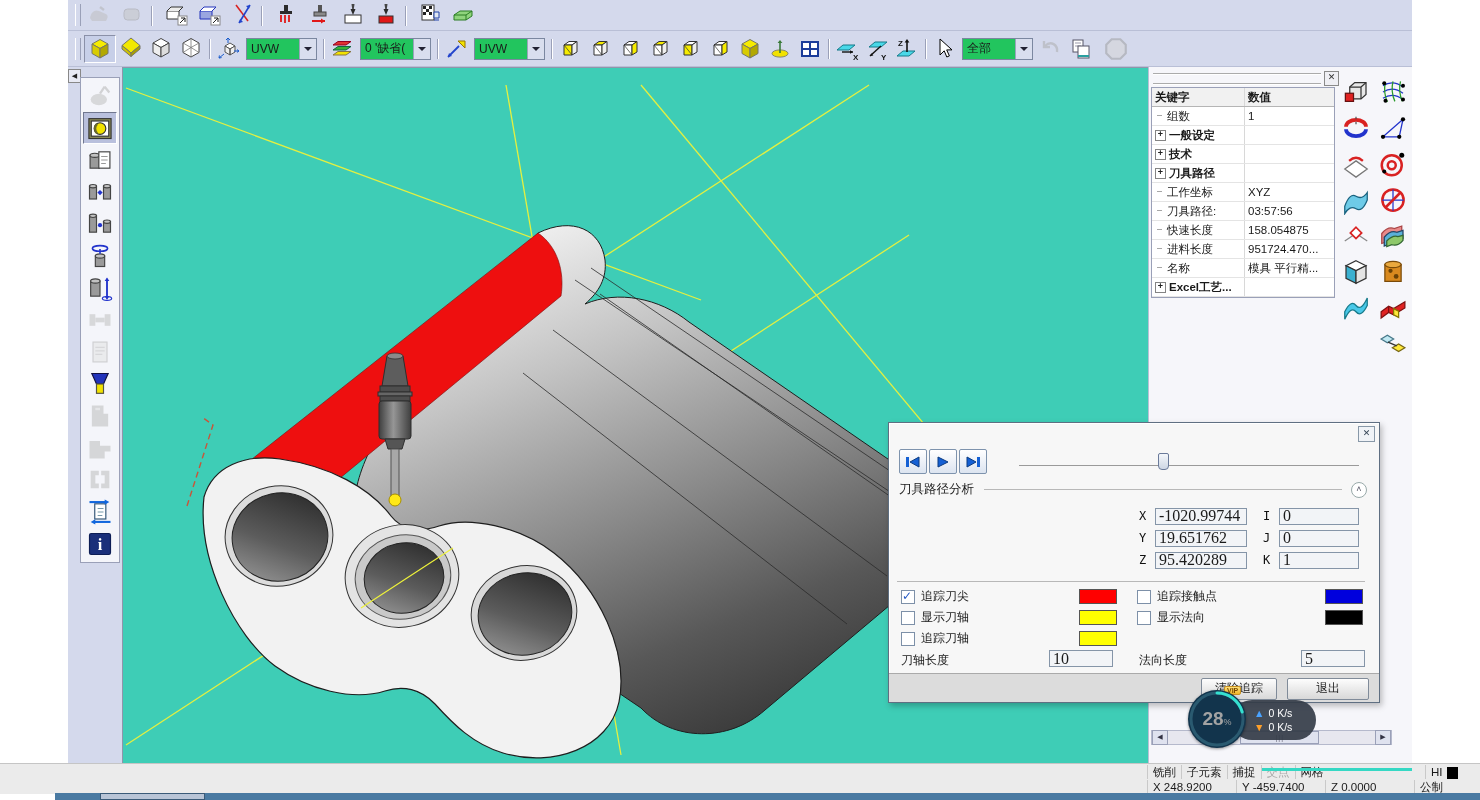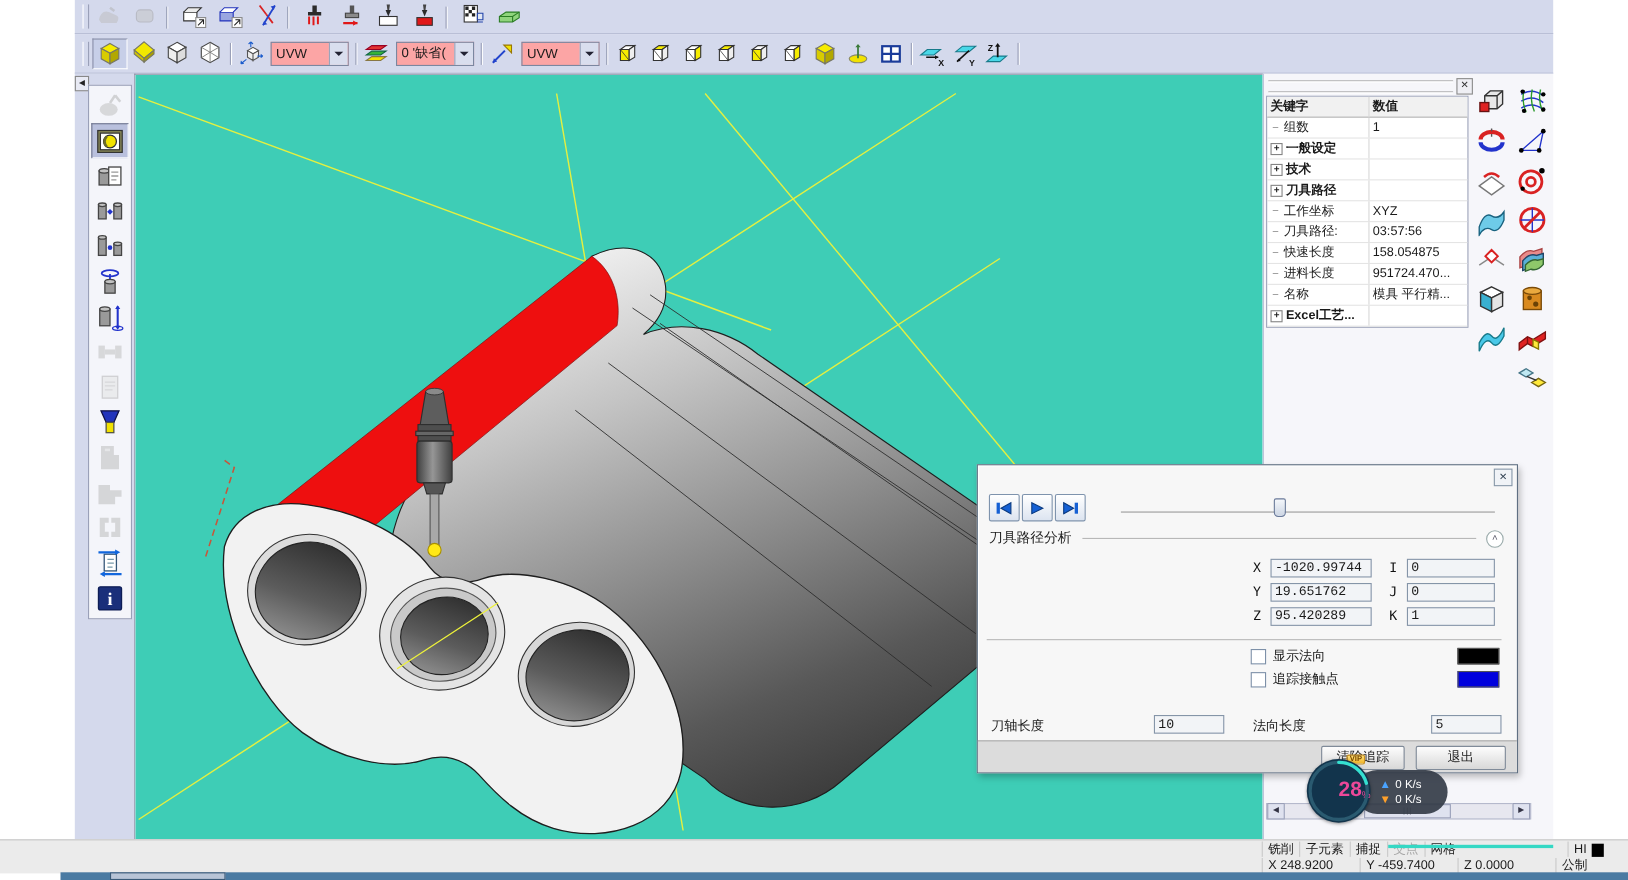--- a/index.html
+++ b/index.html
@@ -10,21 +10,21 @@
   
   .tbrow{position:absolute;left:68px;width:1344px;background:#d4d9ec;border-bottom:1px solid #b9bfd6;
          display:flex;align-items:center;padding-left:4px;box-sizing:border-box}
   .tb{display:inline-flex;align-items:center;justify-content:center;width:30px;height:26px;flex:0 0 auto}
   .tb svg{display:block}
   .tb.disabled svg{opacity:.5;filter:grayscale(1)}
   .tb.pressed{background:#c7cfe8;border:1px solid;border-color:#8a90a8 #ffffff #ffffff #8a90a8}
   .tb.sep{width:7px}
   .tb.sep::before{content:"";display:block;width:0;height:20px;border-left:1px solid #9aa0b8;border-right:1px solid #fff}
   .grip{width:4px;height:22px;border-left:1px solid #fff;border-right:1px solid #9aa0b8;margin:0 3px;flex:0 0 auto}
-  .combo{display:inline-flex;height:20px;border:1px solid #7b87a0;background:#fca5a5;align-items:center;
+  .combo{display:inline-flex;height:20px;border:1px solid #7b87a0;background:#22c55e;align-items:center;
          font-size:12px;margin:0 3px;flex:0 0 auto}
   .combo .val{padding:0 4px;min-width:44px;white-space:nowrap}
   .combo .arr{width:16px;align-self:stretch;background:#d9deee;border-left:1px solid #9aa4bb;
               display:flex;align-items:center;justify-content:center}
   .combo .arr::before{content:"";border:4px solid transparent;border-top-color:#223;margin-top:4px}
   
   #leftDock{left:68px;top:67px;width:54px;height:696px;background:#d4d9ec}
   #leftStrip{position:absolute;left:12px;top:10px;width:38px;background:#f4f5fa;
              border:1px solid #9aa0b8;display:flex;flex-direction:column;align-items:center;padding:2px 0}
   .ltb{width:34px;height:32px;display:flex;align-items:center;justify-content:center}
@@ -71,37 +71,37 @@
   #slider{position:absolute;left:130px;top:36px;width:340px;height:6px;border-bottom:1px solid #9a9a9a}
   #sliderThumb{position:absolute;top:-6px;width:9px;height:15px;background:linear-gradient(#f4f7fb,#cdd6e4);
                border:1px solid #6a7a9a;border-radius:2px 2px 4px 4px}
   .secline{position:absolute;border-top:1px solid #b8b8b8}
   #secChev{position:absolute;width:14px;height:14px;border:1px solid #9aa;border-radius:50%;
            font-size:9px;line-height:12px;text-align:center;color:#556;background:#fff}
   .chk{display:flex;align-items:center;gap:6px;height:20px}
   .cb{width:12px;height:12px;border:1px solid #7d90a8;background:#fff;flex:0 0 auto;position:relative}
   .cb.on::after{content:"✓";position:absolute;left:0;top:-2px;font-size:12px;font-weight:bold;color:#2257c4}
   .swatch{width:36px;height:13px;border:1px solid #555;flex:0 0 auto}
-  .dinput{height:17px;border:1px solid #8595a8;background:#f2f4f7;font-family:Liberation Mono, monospace;
-          font-size:12px;padding:0 3px;box-sizing:border-box;display:inline-flex;align-items:center}
+  .dinput{height:17px;border:1px solid #8595a8;background:#f2f4f7;font-family:Liberation Serif, serif;
+          font-size:16px;padding:0 3px;box-sizing:border-box;display:inline-flex;align-items:center}
   .axl{font-family:"DejaVu Sans Mono",monospace;font-size:12px;color:#111}
   #dlgFoot{position:absolute;left:0;right:0;bottom:0;height:28px;background:#dcdcdc;border-top:1px solid #aaa}
   .dbtn{position:absolute;top:4px;height:20px;border:1px solid #808b99;border-radius:2px;
         background:linear-gradient(#fdfdfd,#d8d8d8);text-align:center;line-height:19px;font-size:12px;color:#222}
   
   #statusArea{left:0;top:763px;width:1480px;height:30px;background:#ebebeb;border-top:1px solid #c5c5c5}
   .scell{position:absolute;height:14px;line-height:14px;font-size:11.5px;padding:0 5px;border-left:1px solid #c9c9c9;white-space:nowrap}
   .scell.dim{color:#a9a9a9}
   #bottomStrip{left:55px;top:793px;width:1425px;height:7px;background:#4a7aa2}
   
   #speedWidget{left:1180px;top:686px;width:150px;height:66px;z-index:60}
   #swPill{position:absolute;left:52px;top:14px;width:84px;height:40px;background:rgba(52,60,72,.92);border-radius:20px;
           color:#fff;font-size:10.5px;display:flex;flex-direction:column;justify-content:center;gap:2px;padding-left:22px;box-sizing:border-box}
   #swCircle{position:absolute;left:8px;top:4px;width:58px;height:58px;border-radius:50%;background:#12344c;
-            box-shadow:0 1px 3px rgba(0,0,0,.4);display:flex;align-items:center;justify-content:flex-end;color:#ec4899}
+            box-shadow:0 1px 3px rgba(0,0,0,.4);display:flex;align-items:center;justify-content:center;color:#a3a3a3}
   #swCircle .pct{font-size:19px;font-weight:bold}
   #swCircle .pcts{font-size:9px;margin-top:6px}
   #swRing{position:absolute;left:8px;top:4px;width:58px;height:58px}
   #swVip{position:absolute;left:44px;top:0;font-size:7px;font-weight:bold;color:#7a4a00;background:linear-gradient(#ffe27a,#f0b429);
          border-radius:2px;padding:0 2px;border:1px solid #c89020}
   .swrow{display:flex;align-items:center;gap:4px}
   .upArrow{color:#4aa3ff}.dnArrow{color:#ffa02a}
 </style>
 </head>
 <body>
@@ -633,20 +633,46 @@
         </svg>
       </span>
 
     <span class="tb">
         <svg width="24" height="24">
           <use href="#ucs-z"></use>
         </svg>
       </span>
   </span>
   <span class="tb sep"></span>
+  <span style="display:flex;align-items:center" id="tailWrap">
+    <span class="tb">
+        <svg width="24" height="24">
+          <use href="#cursor"></use>
+        </svg>
+      </span>
+    <span class="combo">
+        <span class="val">全部</span>
+        <span class="arr"></span>
+      </span>
+    <span class="tb disabled">
+        <svg width="24" height="24">
+          <use href="#undo"></use>
+        </svg>
+      </span>
+    <span class="tb">
+        <svg width="24" height="24">
+          <use href="#copy-doc"></use>
+        </svg>
+      </span>
+    <span class="tb disabled" style="width:40px">
+        <svg width="26" height="26">
+          <use href="#stop-oct"></use>
+        </svg>
+      </span>
+  </span>
 </div>
 
 <div class="abs" id="leftDock">
   <span id="collapseBtn">◀</span>
   <div id="leftStrip">
     <span class="ltb disabled">
         <svg width="28" height="28">
           <use href="#move-gray"></use>
         </svg>
       </span>
@@ -1046,34 +1072,53 @@
     <div style="display:flex;align-items:center;height:22px;gap:6px">
       <span class="axl" style="width:10px">Z</span>
       <span class="dinput" style="width:92px">95.420289</span>
       <span class="axl" style="width:10px;margin-left:10px">K</span>
       <span class="dinput" style="width:80px">1</span>
     </div>
   </div>
 
   <span class="secline" style="left:8px;top:158px;width:468px"></span>
 
+  <div class="abs" style="left:12px;top:163px;width:216px">
+    <div class="chk" style="height:21px">
+      <span class="cb on"></span>
+      <span style="flex:1">追踪刀尖</span>
+      <span class="swatch" style="background: rgb(255, 0, 0);"></span>
+    </div>
+
+    <div class="chk" style="height:21px">
+      <span class="cb"></span>
+      <span style="flex:1">显示刀轴</span>
+      <span class="swatch" style="background: rgb(255, 255, 0);"></span>
+    </div>
+
+    <div class="chk" style="height:21px">
+      <span class="cb"></span>
+      <span style="flex:1">追踪刀轴</span>
+      <span class="swatch" style="background: rgb(255, 255, 0);"></span>
+    </div>
+  </div>
 
   <div class="abs" style="left:248px;top:163px;width:226px">
+    <div class="chk" style="height:21px">
+      <span class="cb"></span>
+      <span style="flex:1">追踪接触点</span>
+      <span class="swatch" style="background: rgb(0, 0, 221);"></span>
+    </div>
+
     <div class="chk" style="height:21px">
       <span class="cb"></span>
       <span style="flex:1">显示法向</span>
       <span class="swatch" style="background: rgb(0, 0, 0);"></span>
     </div>
 
-    <div class="chk" style="height:21px">
-      <span class="cb"></span>
-      <span style="flex:1">追踪接触点</span>
-      <span class="swatch" style="background: rgb(0, 0, 221);"></span>
-    </div>
-
   </div>
 
   <span class="abs" style="left:12px;top:229px">刀轴长度</span>
   <span class="dinput abs" style="left:160px;top:227px;width:64px">10</span>
   <span class="abs" style="left:250px;top:229px">法向长度</span>
   <span class="dinput abs" style="left:412px;top:227px;width:64px">5</span>
 
   <div id="dlgFoot">
     <span class="dbtn" style="left:312px;width:74px">清除追踪</span>
     <span class="dbtn" style="left:398px;width:80px">退出</span>

